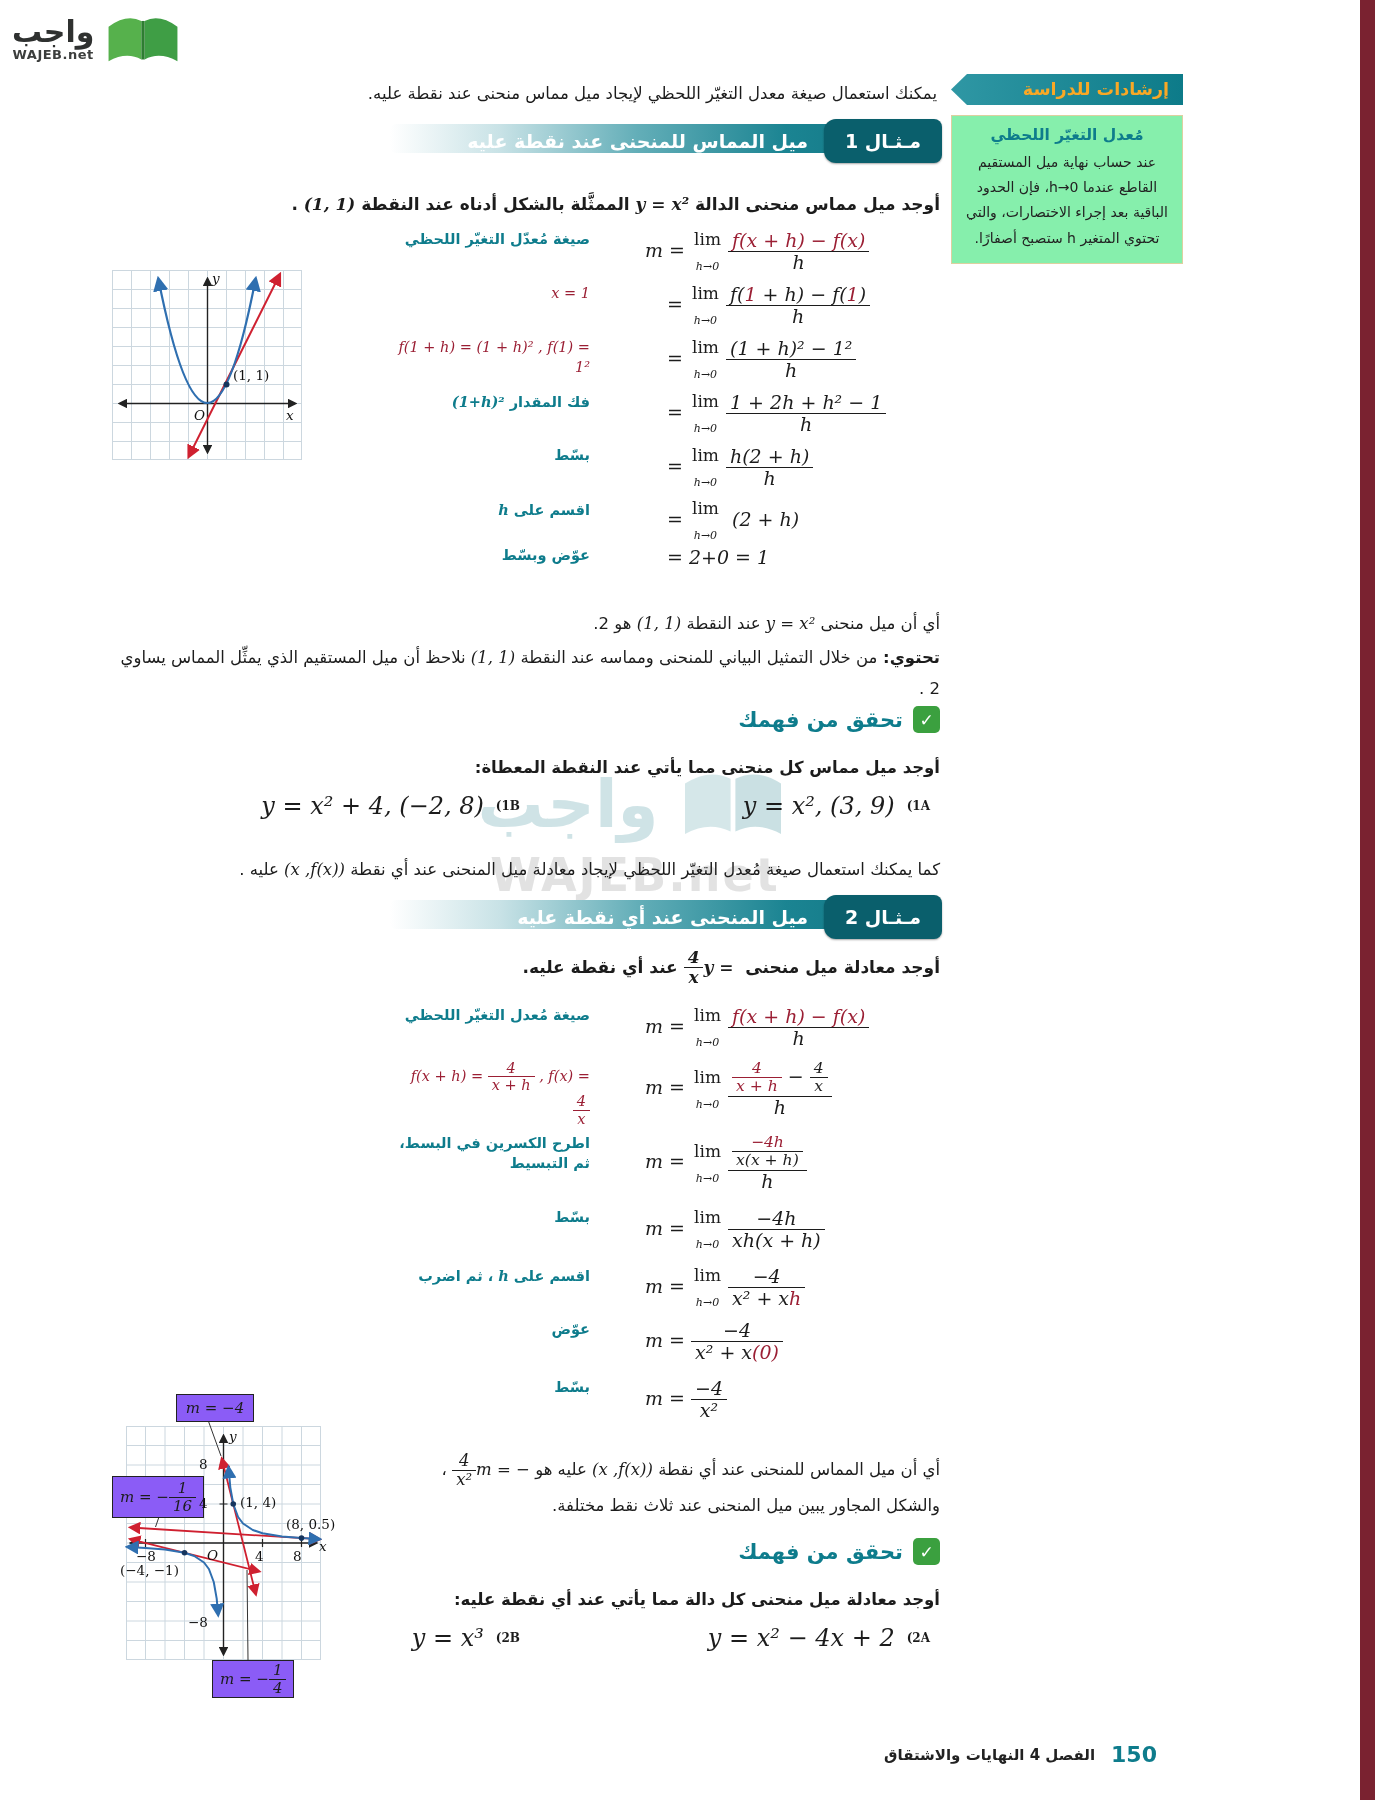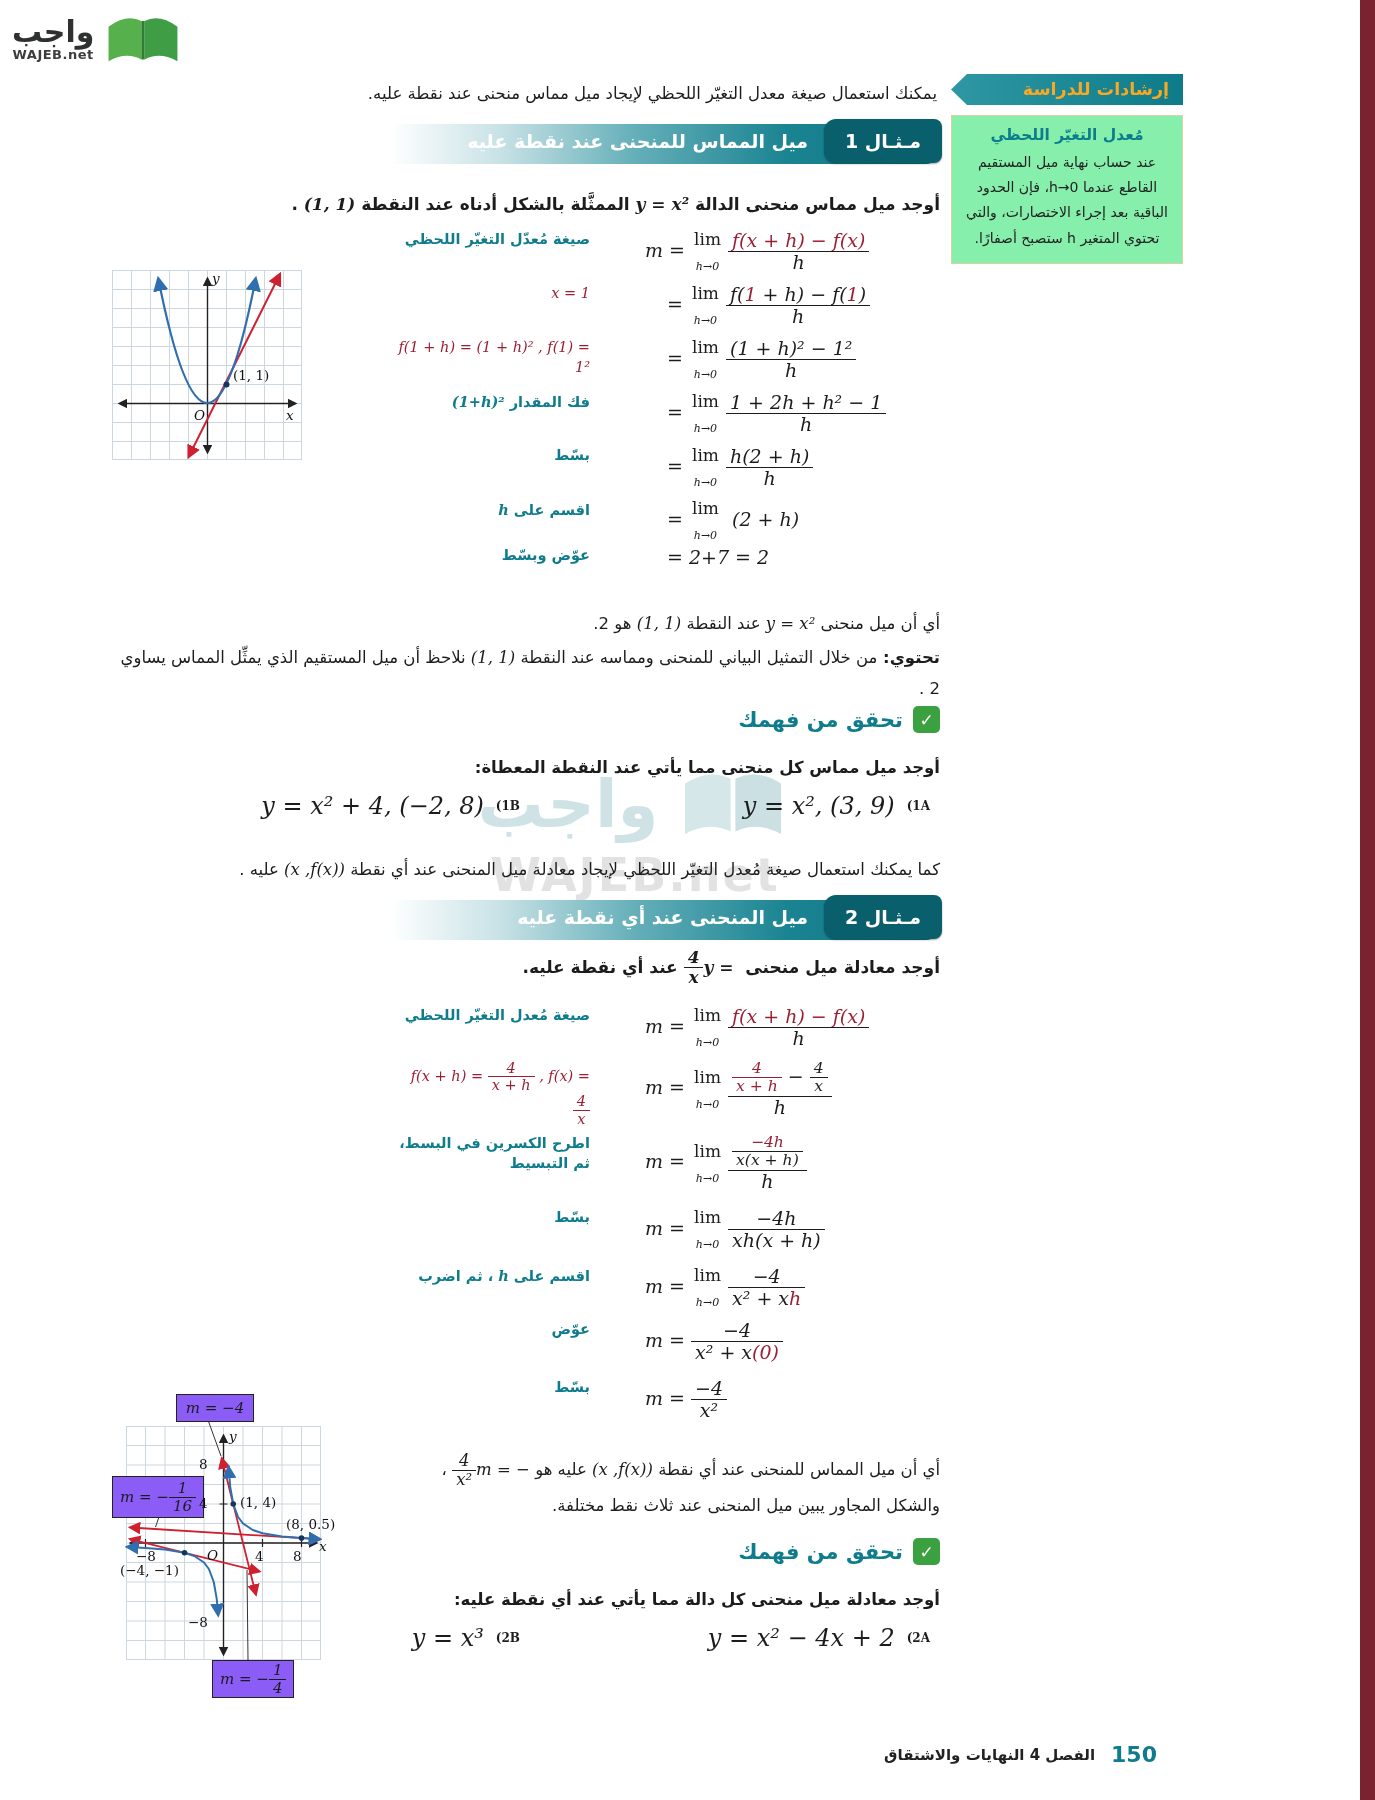--- a/index.html
+++ b/index.html
@@ -23,21 +23,21 @@
   .strip{right:0;top:0;width:15px;height:1800px;background:#7a2230;}
   
   .logo{left:12px;top:8px;display:flex;direction:ltr;align-items:center;gap:8px;}
   .logo .txt{text-align:center;}
   .logo .ar{font-size:30px;font-weight:700;color:#2f3130;line-height:1.05;}
   .logo .en{font-size:13px;font-weight:700;color:#3c3e3d;letter-spacing:.5px;}
   
   .para{font-size:16.5px;line-height:1.75;}
   .b{font-weight:700;}
   
-  .banner{left:390px;width:550px;height:40px;border-radius:6px 14px 14px 6px;
+  .banner{left:390px;width:550px;height:29px;border-radius:6px 14px 14px 6px;
           background:linear-gradient(to left,#0d7280 0%,#1b8492 28%,#63aeb8 55%,#c8e2e6 80%,#ffffff 100%);}
   .banner .tag{position:absolute;right:-2px;top:-5px;height:44px;width:118px;background:#0a5f6c;color:#fff;
           display:flex;align-items:center;justify-content:center;font-weight:700;font-size:19px;
           border-radius:12px 8px 8px 12px;box-shadow:0 1px 2px rgba(0,0,0,.35);}
   .banner .title{position:absolute;right:132px;top:6px;color:#ffffff;font-weight:700;font-size:19px;white-space:nowrap;}
   
   .side{right:192px;top:74px;width:232px;}
   .side .ribbon{background:linear-gradient(to left,#0d7b89,#2f97a4);color:#f9a825;font-weight:700;font-size:17.5px;
           padding:5px 14px 6px 10px;clip-path:polygon(16px 0,100% 0,100% 100%,16px 100%,0 50%);}
   .side .box{background:#86efac;border:1px solid #ddd0a0;padding:10px 10px 12px;text-align:center;margin-top:10px;}
@@ -144,21 +144,21 @@
     <div class="eq-row">
       <div class="eq-label"><span class="c-teal c-b">بسّط</span></div>
       <div class="eq-body noM"><span>= </span><span class="lim"><span class="ll">lim</span><span class="ls">h→0</span></span><span class="frac"><span class="num"><span>h(2 + h)</span></span><span class="den"><span>h</span></span></span></div>
     </div>
     <div class="eq-row h46">
       <div class="eq-label"><span class="c-teal c-b">اقسم على </span><span class="c-teal c-b c-math">h</span></div>
       <div class="eq-body noM"><span>= </span><span class="lim"><span class="ll">lim</span><span class="ls">h→0</span></span><span> (2 + h)</span></div>
     </div>
     <div class="eq-row h40">
       <div class="eq-label"><span class="c-teal c-b">عوّض وبسّط</span></div>
-      <div class="eq-body noM"><span>= 2+7 = 2</span></div>
+      <div class="eq-body noM"><span>= 2+0 = 1</span></div>
     </div>
   </div>
 
   <div class="abs gwrap" style="left:112px;top:270px;width:200px;height:210px;">
     <svg width="190" height="190">
       <defs>
         <marker id="ak1" viewBox="0 0 8 8" refX="6" refY="4" markerWidth="7" markerHeight="7" orient="auto-start-reverse">
             <path d="M0 0L8 4L0 8z" fill="#222"></path>
           </marker>
         <marker id="ab1" viewBox="0 0 8 8" refX="6" refY="4" markerWidth="7" markerHeight="7" orient="auto-start-reverse">

